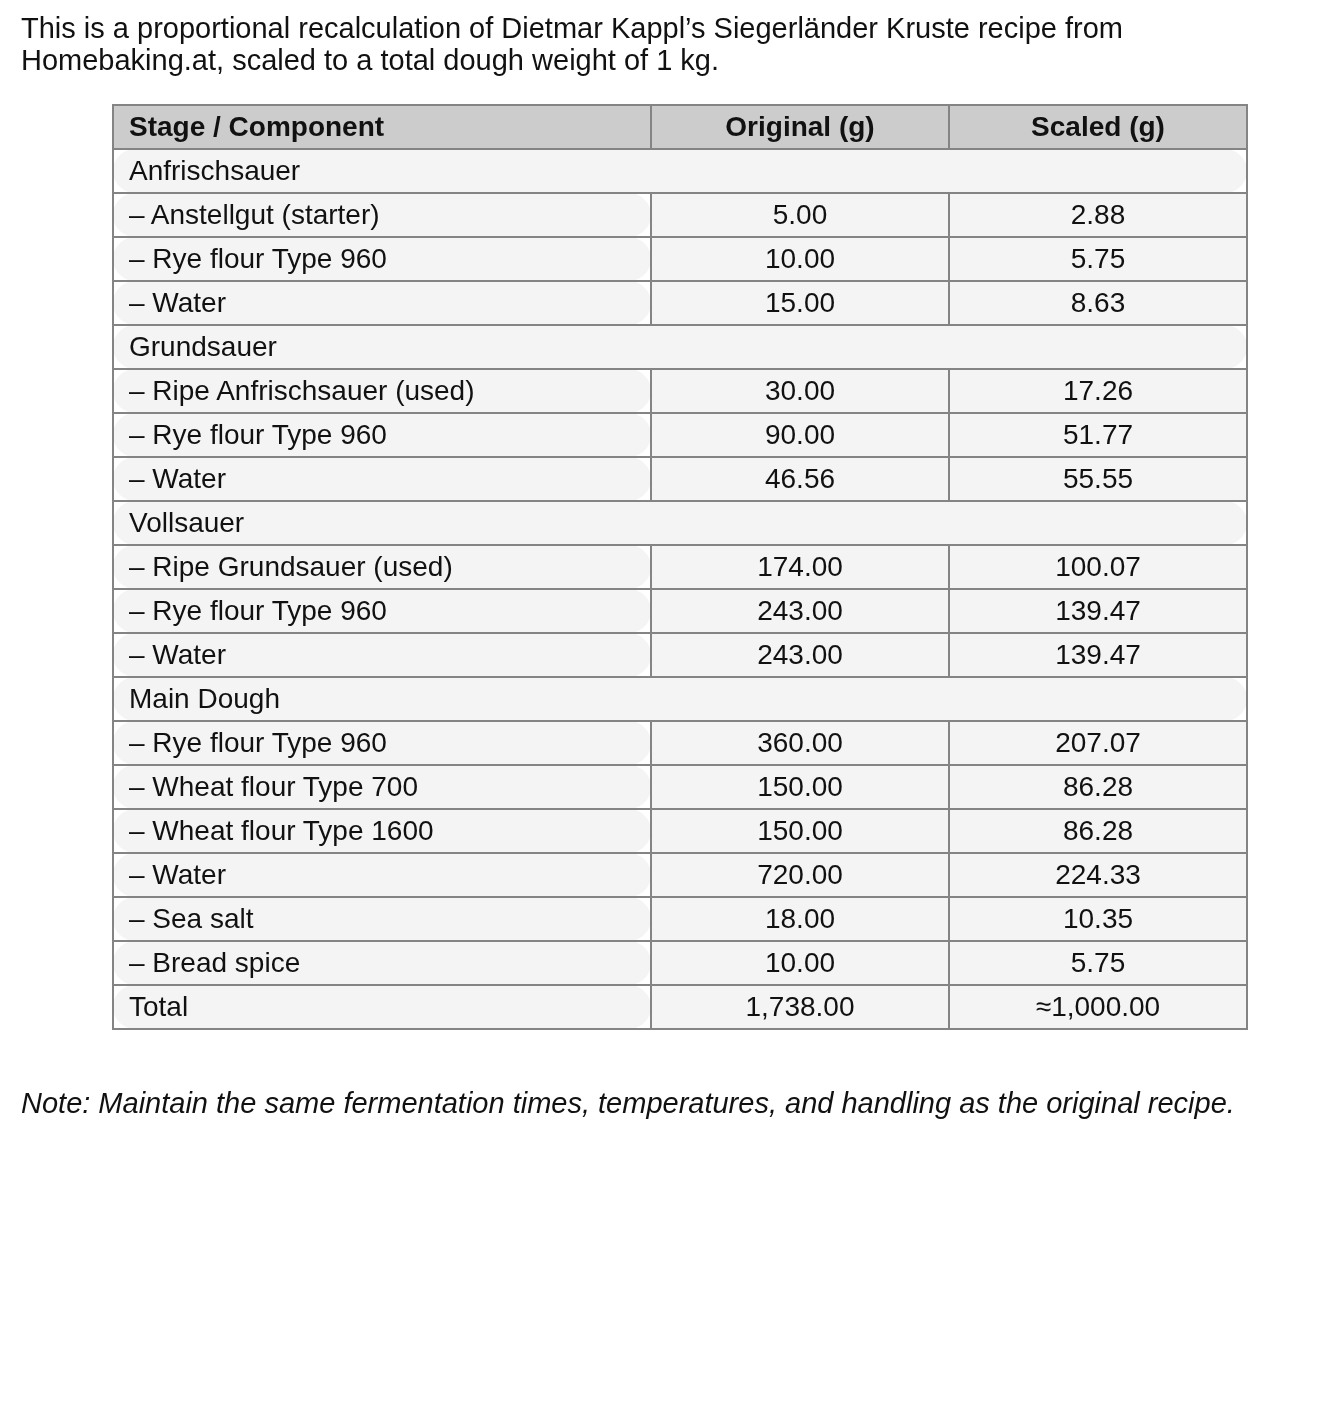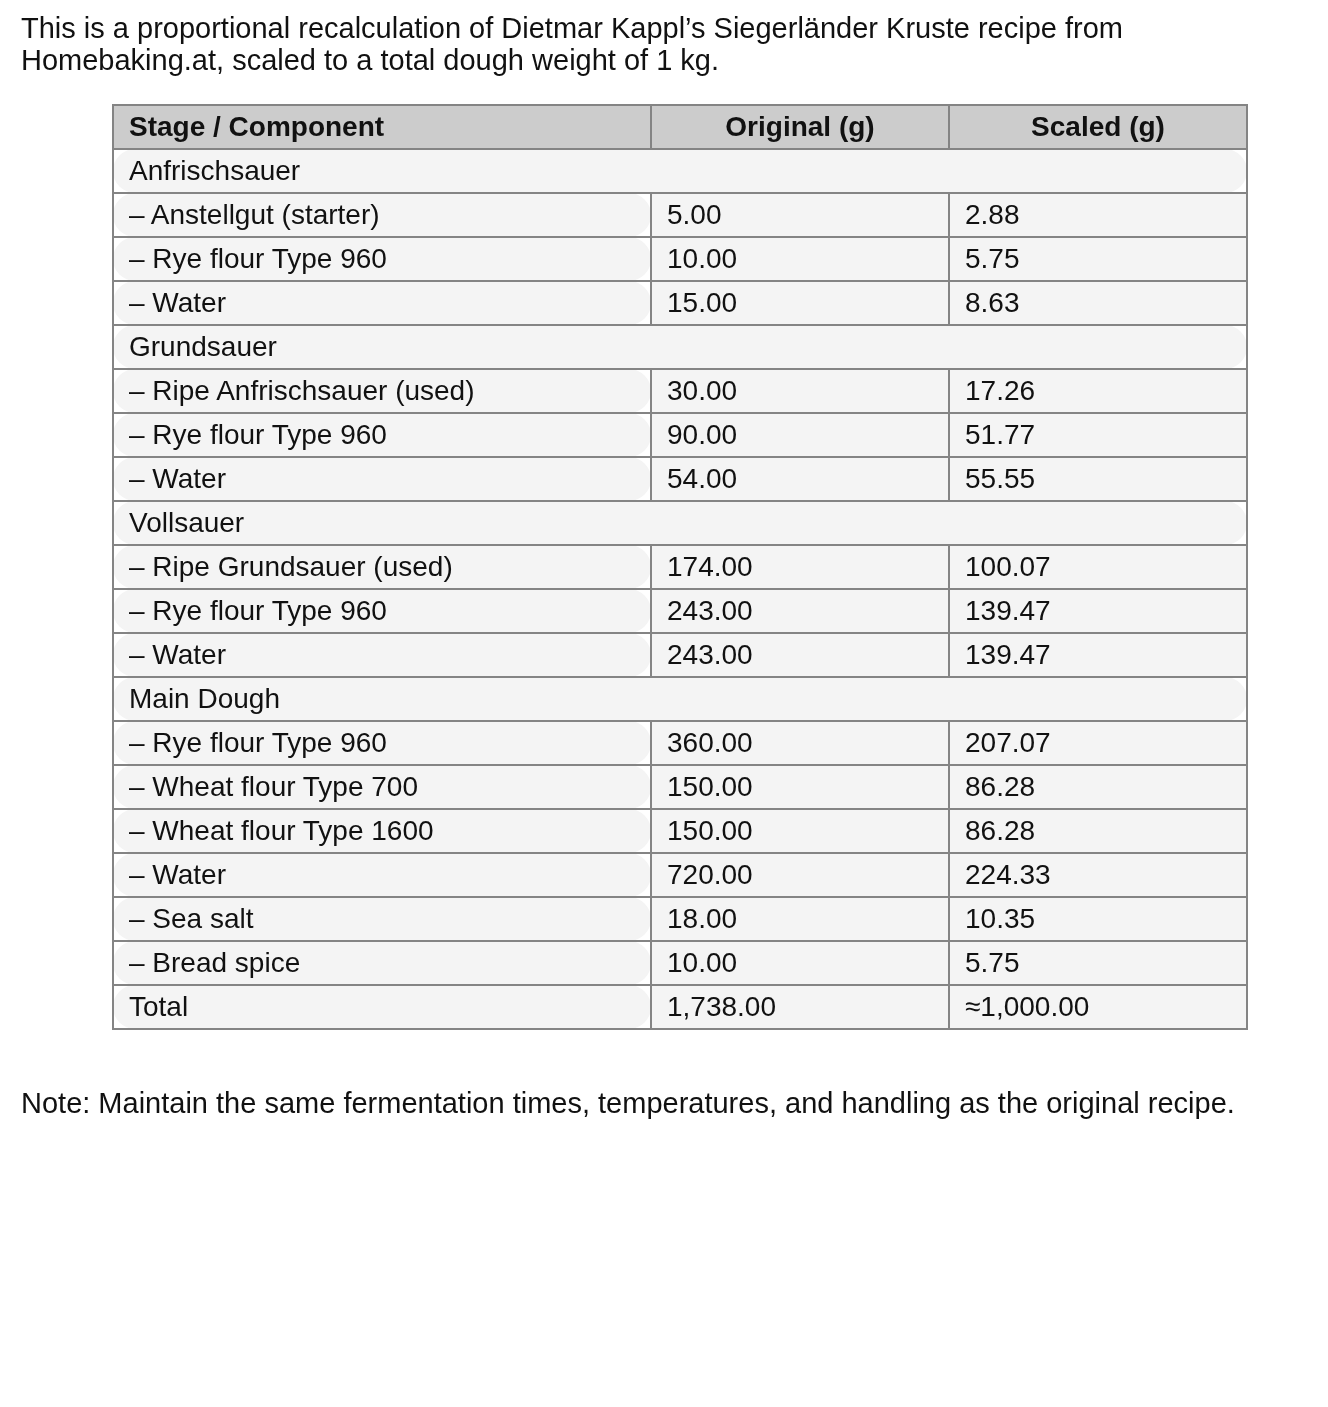--- a/index.html
+++ b/index.html
@@ -49,25 +49,26 @@
     background: var(--header-bg);
     font-weight: bold;
   }
   td {
     background: var(--row-bg);
     font-weight: normal;
   }
   th.h-stage { text-align: left; }
   th.h-num   { }
   td.label   { text-align: left; border-radius: 22px; }
-  td.num     { text-align: left; }
+  td.num     { text-align: center; }
   .note {
     margin: 54px 40px 0 21px;
     font-size: 29px;
     line-height: 38px;
+    font-style: italic;
   }
 </style>
 </head>
 <body>
 
 <p class="intro">This is a proportional recalculation of Dietmar Kappl’s Siegerländer Kruste recipe from Homebaking.at, scaled to a total dough weight of 1 kg.</p>
 
 <table class="recipe">
   <colgroup>
     <col class="c-stage">
@@ -108,21 +109,21 @@
         <td class="num">30.00</td>
         <td class="num">17.26</td>
       </tr>
       <tr>
         <td class="label">– Rye flour Type 960</td>
         <td class="num">90.00</td>
         <td class="num">51.77</td>
       </tr>
       <tr>
         <td class="label">– Water</td>
-        <td class="num">54.00</td>
+        <td class="num">46.56</td>
         <td class="num">55.55</td>
       </tr>
       <tr>
         <td colspan="3" class="label">Vollsauer</td>
       </tr>
       <tr>
         <td class="label">– Ripe Grundsauer (used)</td>
         <td class="num">174.00</td>
         <td class="num">100.07</td>
       </tr>

